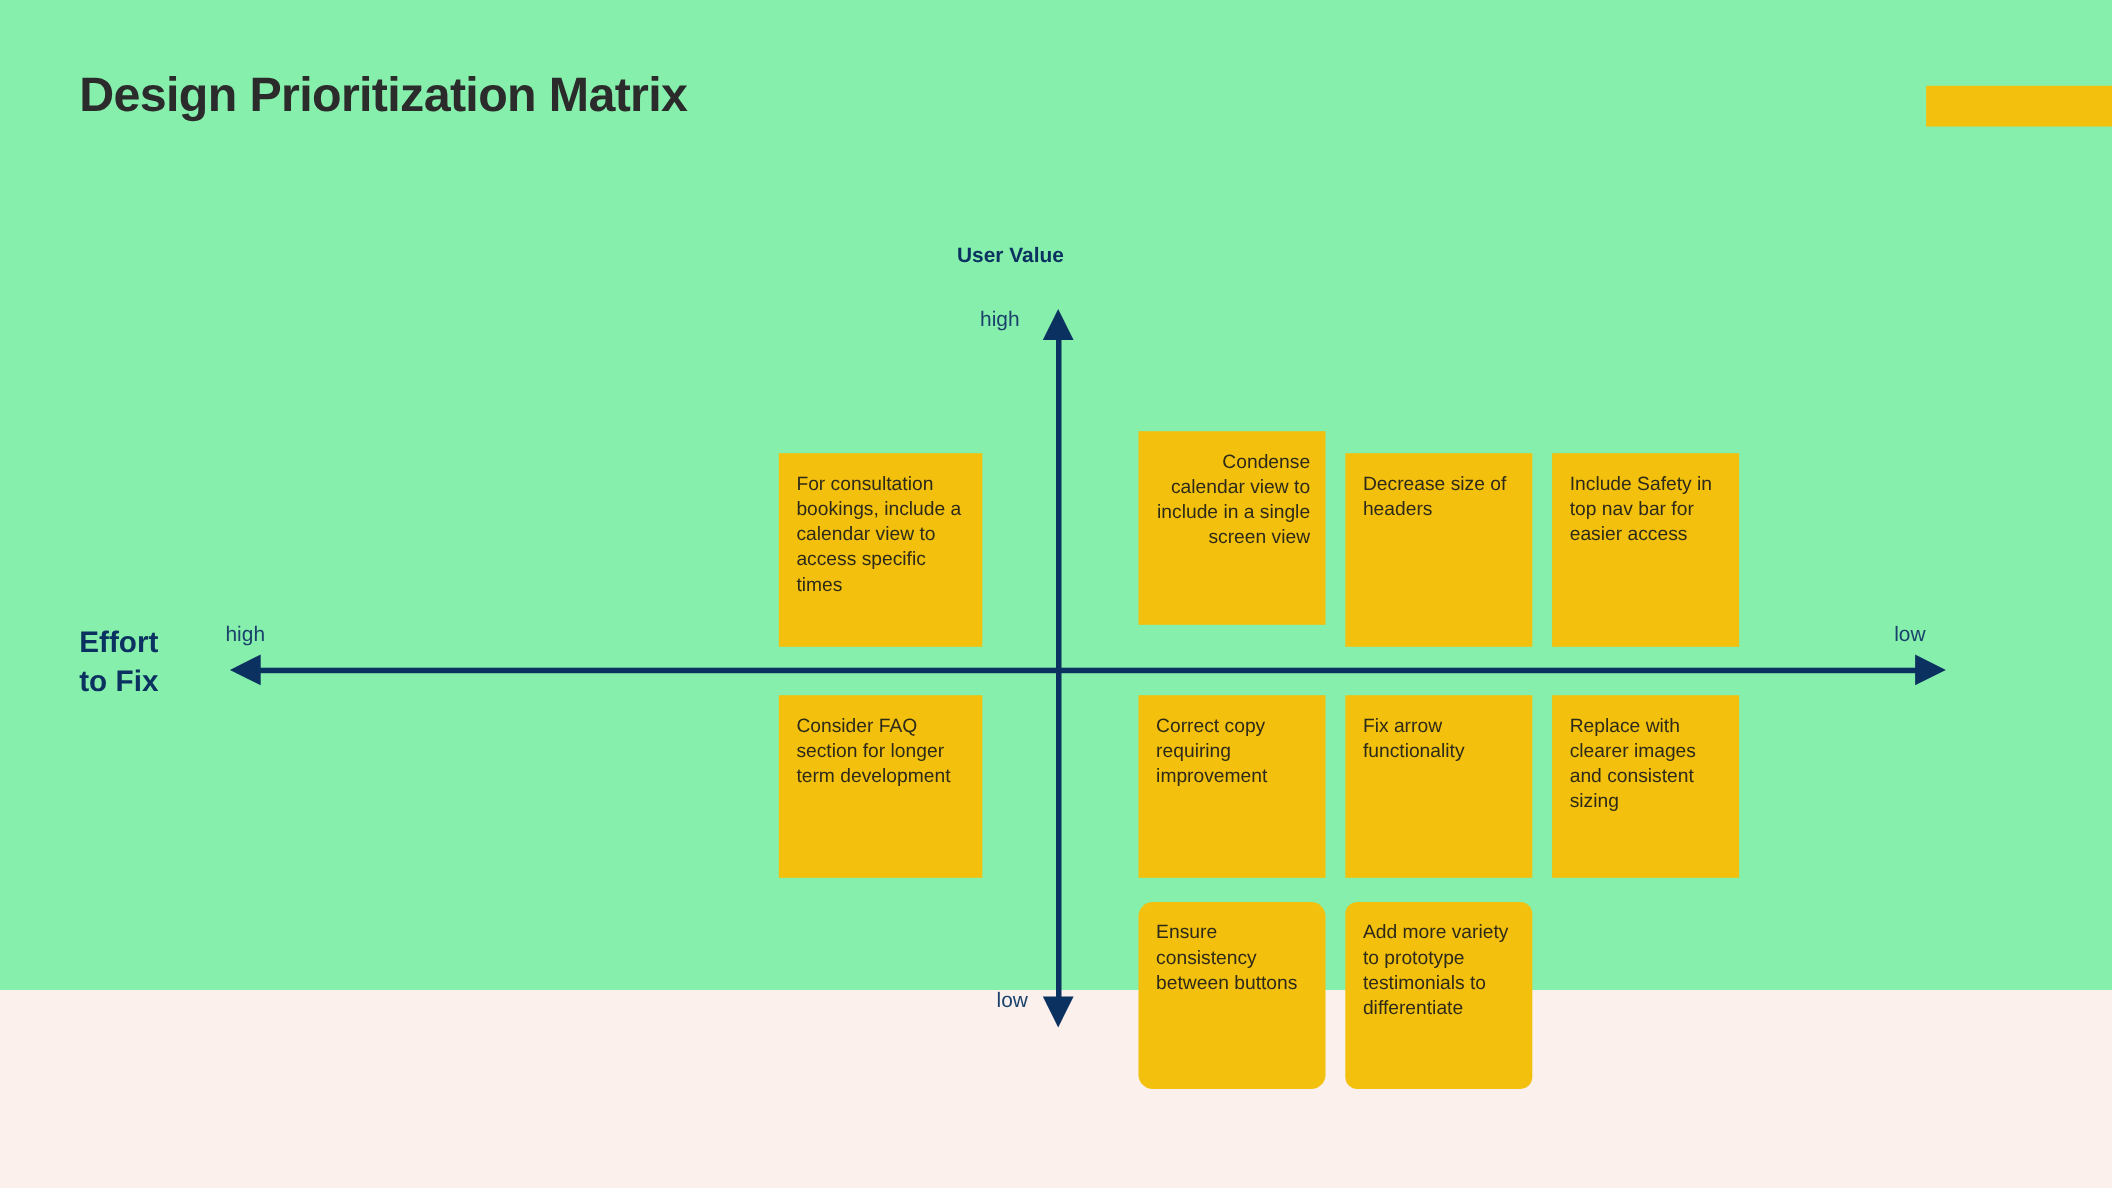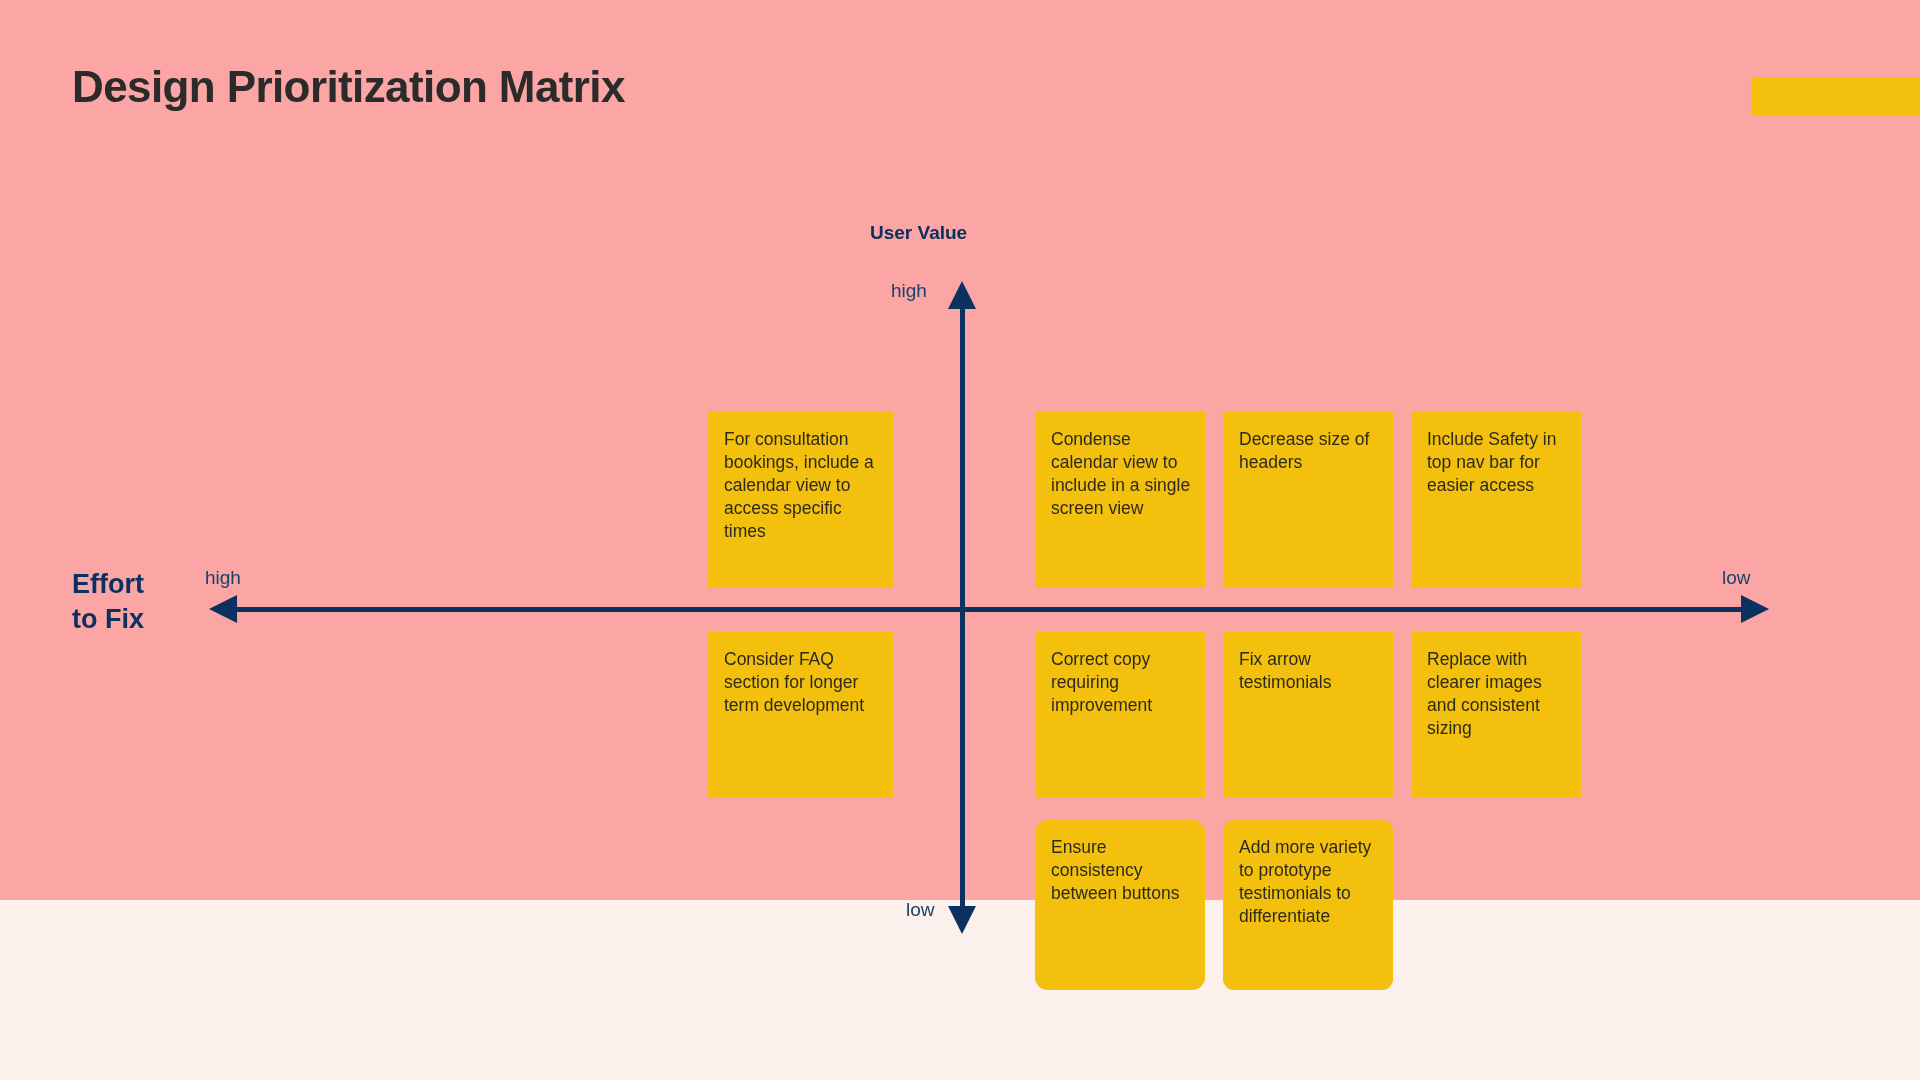--- a/index.html
+++ b/index.html
@@ -10,21 +10,21 @@
     width: 1920px;
     height: 1080px;
     background: #FBF0EC;
     font-family: "Liberation Sans", sans-serif;
     overflow: hidden;
   }
   #board {
     position: relative;
     width: 1920px;
     height: 900px;
-    background: #fca5a5;
+    background: #86efac;
   }
 
   
   #page-title {
     position: absolute;
     left: 72px;
     top: 62px;
     font-size: 44px;
     font-weight: 700;
     letter-spacing: -0.6px;
@@ -159,24 +159,24 @@
 
   <div id="axis-vertical-line"></div>
   <div id="axis-horizontal-line"></div>
   <div class="arrow-head" id="arrow-up"></div>
   <div class="arrow-head" id="arrow-down"></div>
   <div class="arrow-head" id="arrow-left"></div>
   <div class="arrow-head" id="arrow-right"></div>
 
   <div id="notes-layer">
       <div class="note" style="left: 708px; top: 412px; width: 185px; height: 176px;">For consultation bookings, include a calendar view to access specific times</div>
-      <div class="note" style="left: 1035px; top: 412px; width: 170px; height: 176px;">Condense calendar view to include in a single screen view</div>
+      <div class="note" style="left: 1035px; top: 392px; width: 170px; height: 176px; text-align: right;">Condense calendar view to include in a single screen view</div>
       <div class="note" style="left: 1223px; top: 412px; width: 170px; height: 176px;">Decrease size of headers</div>
       <div class="note" style="left: 1411px; top: 412px; width: 170px; height: 176px;">Include Safety in top nav bar for easier access</div>
       <div class="note" style="left: 708px; top: 632px; width: 185px; height: 166px;">Consider FAQ section for longer term development</div>
       <div class="note" style="left: 1035px; top: 632px; width: 170px; height: 166px;">Correct copy requiring improvement</div>
-      <div class="note" style="left: 1223px; top: 632px; width: 170px; height: 166px;">Fix arrow testimonials</div>
+      <div class="note" style="left: 1223px; top: 632px; width: 170px; height: 166px;">Fix arrow functionality</div>
       <div class="note" style="left: 1411px; top: 632px; width: 170px; height: 166px;">Replace with clearer images and consistent sizing</div>
       <div class="note" style="left: 1035px; top: 820px; width: 170px; height: 170px; border-radius: 13px;">Ensure consistency between buttons</div>
       <div class="note" style="left: 1223px; top: 820px; width: 170px; height: 170px; border-radius: 11px;">Add more variety to prototype testimonials to differentiate</div>
     </div>
 
 </div>
 
 </body></html>

